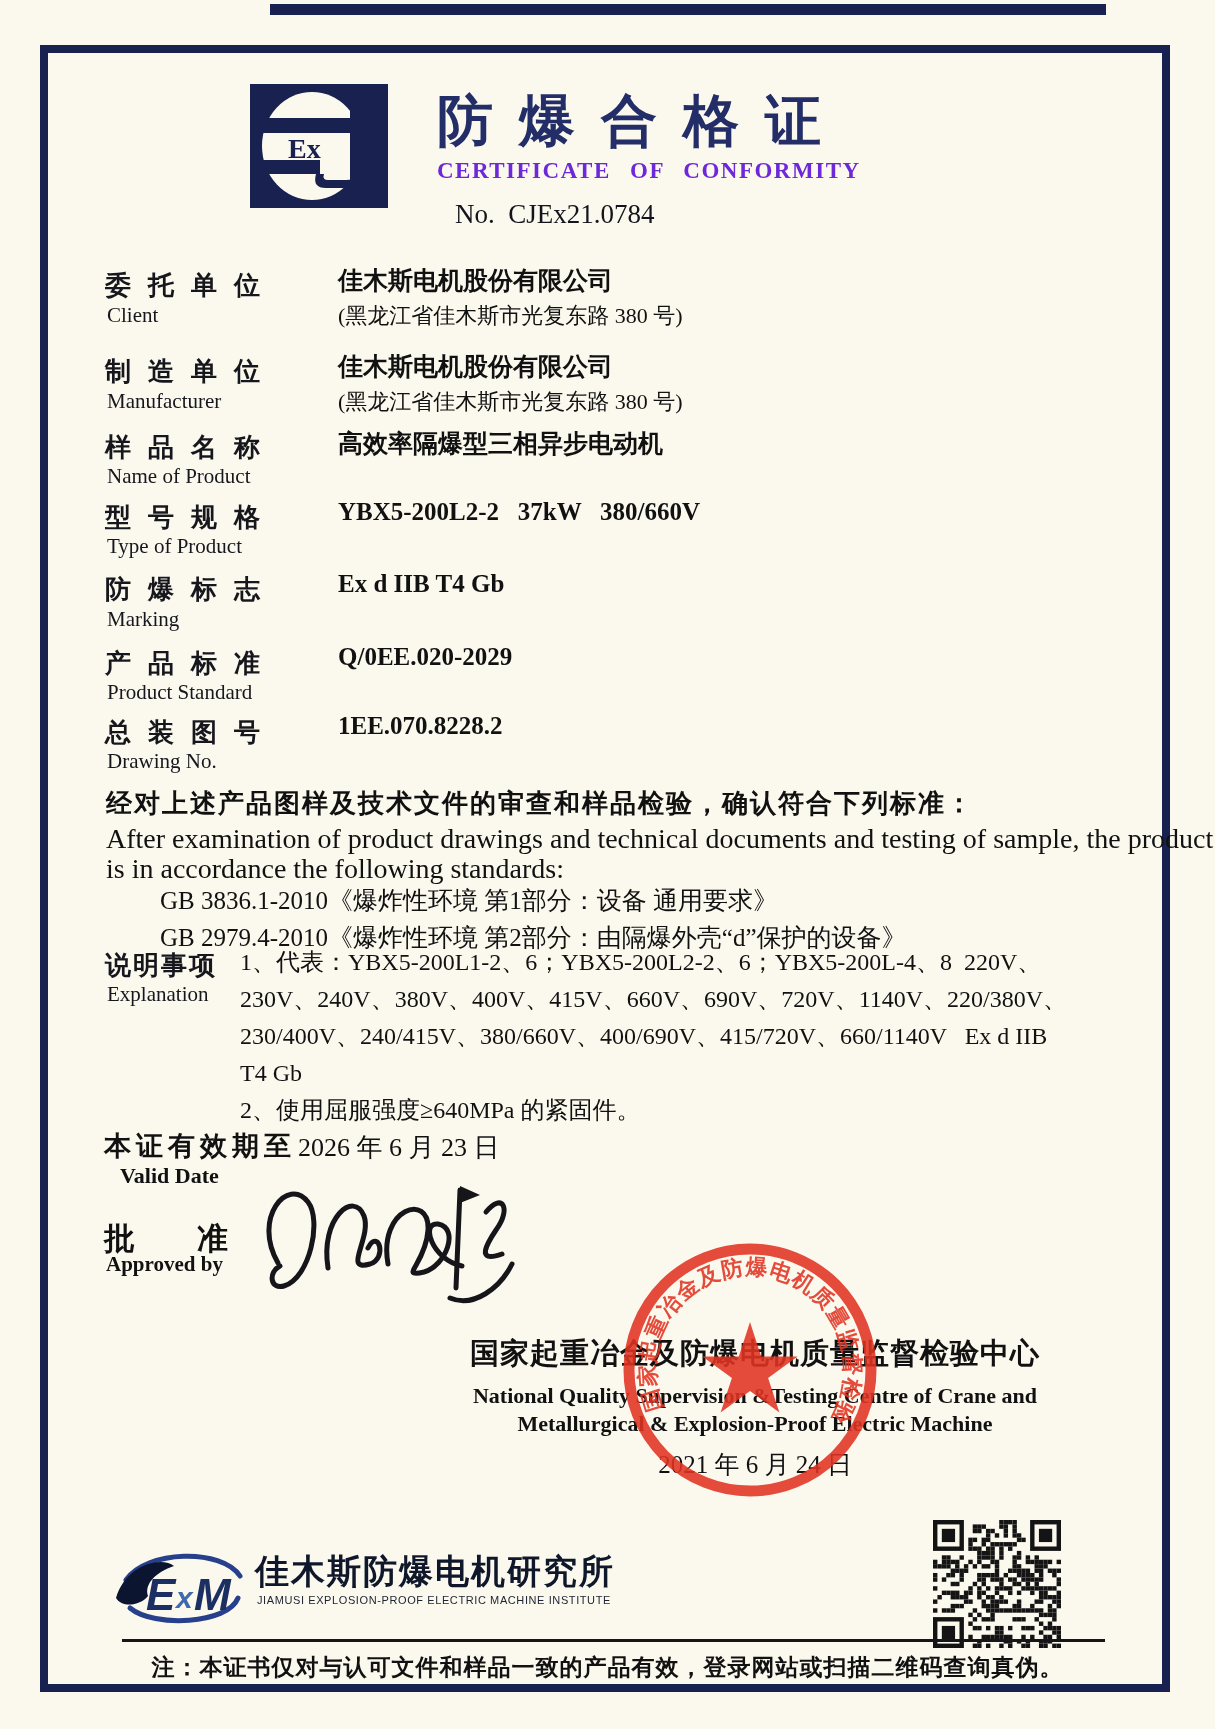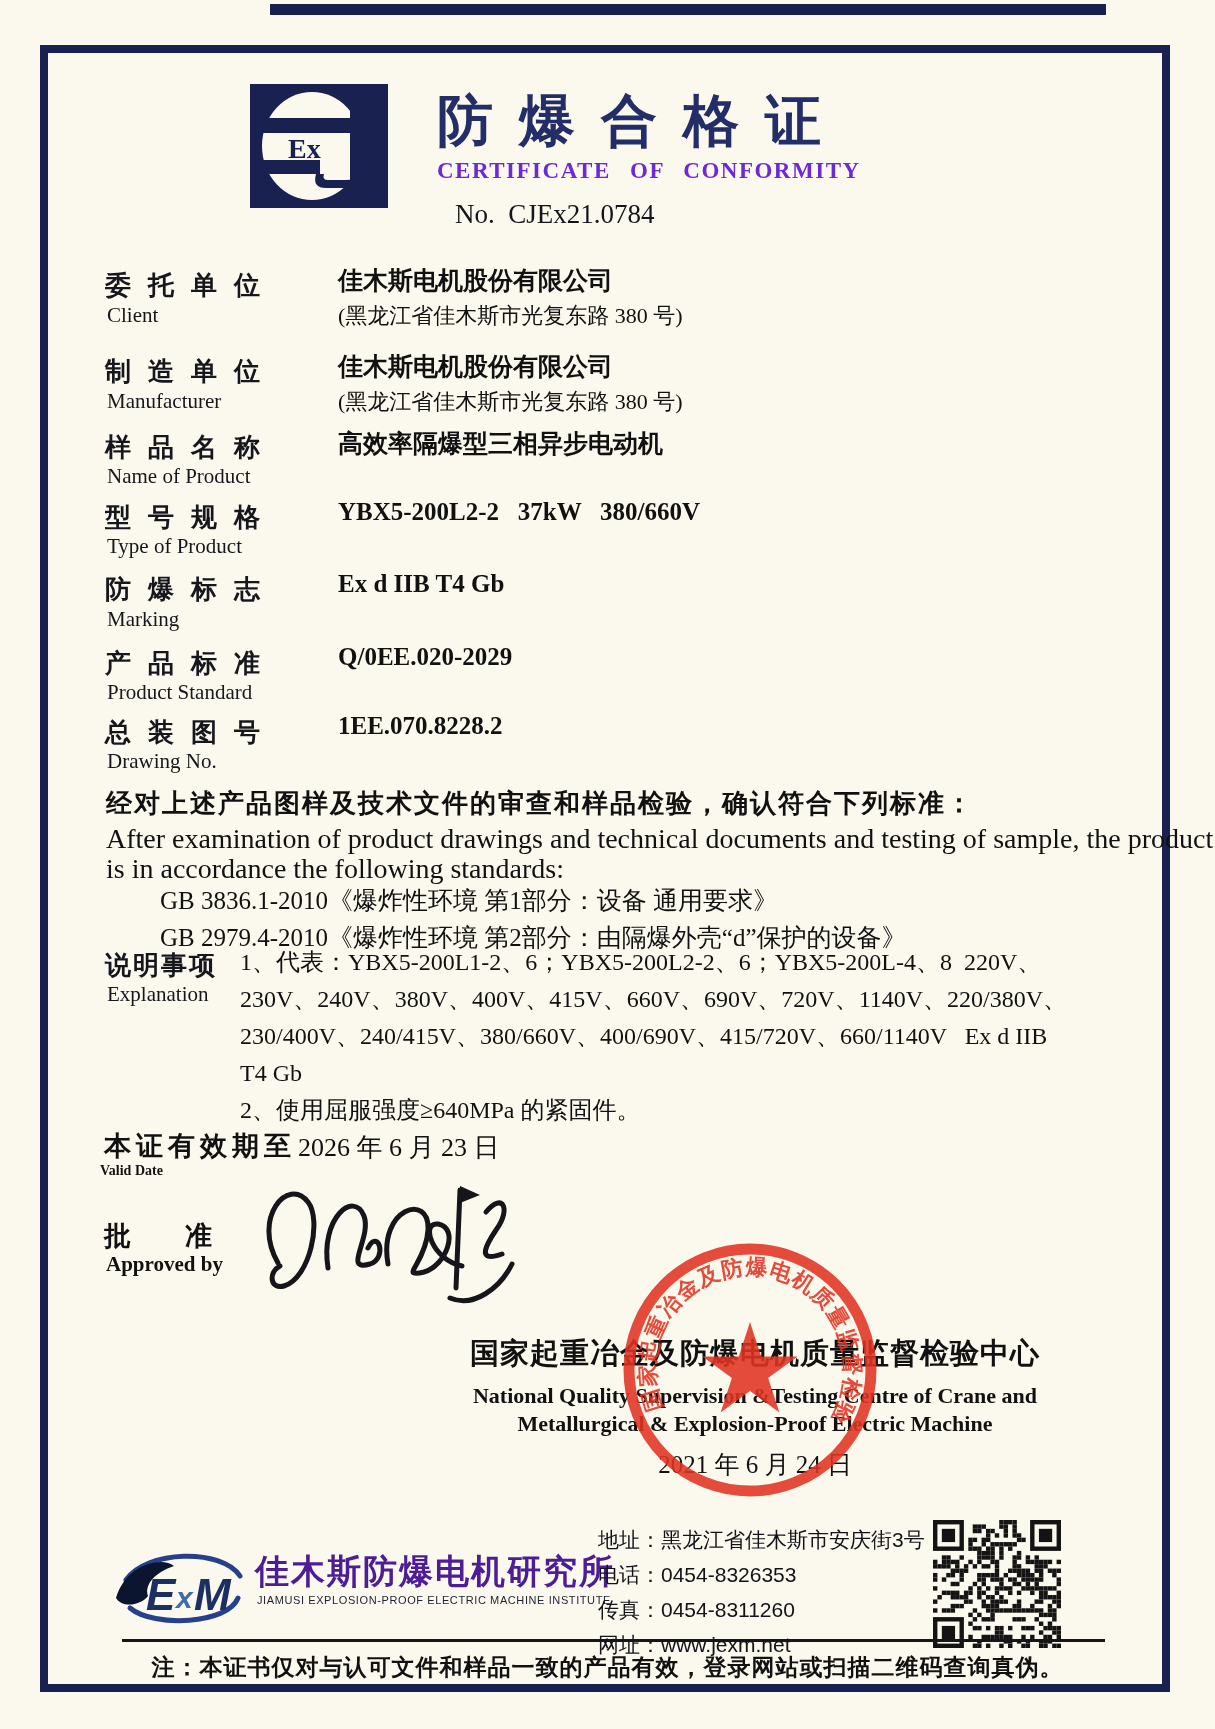--- a/index.html
+++ b/index.html
@@ -21,29 +21,29 @@
   .f-label-wide{letter-spacing:6px;}
   .f-en{left:107px; font-size:21px; font-family:"Liberation Serif", serif; color:#16161d; white-space:nowrap;}
   .f-value{left:338px; font-size:25px; font-weight:600; font-family:"Liberation Serif", serif; white-space:pre;}
   .f-sub{left:338px; font-size:22px; font-family:"Liberation Serif", serif; white-space:pre;}
   .stmt-cn{left:106px; top:786px; font-size:26px; font-weight:bold; letter-spacing:2px; white-space:nowrap;}
   .stmt-en{left:106px; font-size:28px; font-family:"Liberation Serif", serif; white-space:nowrap;}
   .gb-line{left:160px; font-size:25px; font-family:"Liberation Serif", serif; white-space:pre; font-weight:500;}
   .expl-lines{left:240px; top:944px; width:880px; font-size:24px; line-height:37px;
     font-family:"Liberation Serif", serif; font-weight:500; white-space:pre-wrap;}
   .valid-label{left:104px; top:1128px; font-size:27px; font-weight:bold; letter-spacing:5px; white-space:nowrap;}
-  .valid-en{left:100px; top:1163px; font-size:14px; font-weight:bold; font-family:"Liberation Serif", serif;}
+  .valid-en{left:120px; top:1163px; font-size:22px; font-weight:bold; font-family:"Liberation Serif", serif;}
   .valid-value{left:298px; top:1130px; font-size:26px; font-family:"Liberation Serif", serif; white-space:pre;}
-  .appr-label{left:104px; top:1218px; font-size:27px; font-weight:bold; white-space:pre;}
+  .appr-label{left:104px; top:1218px; font-size:31px; font-weight:bold; white-space:pre;}
   .appr-en{left:106px; top:1252px; font-size:21px; font-weight:bold; font-family:"Liberation Serif", serif;}
   .issuer{left:395px; top:1334px; width:720px; text-align:center;}
   .issuer-cn{font-size:29px; font-weight:bold; letter-spacing:1px; white-space:nowrap;}
   .issuer-en{font-size:22px; font-weight:bold; font-family:"Liberation Serif", serif; line-height:28px; margin-top:8px;}
   .issuer-date{font-size:25px; font-family:"Liberation Serif", serif; margin-top:10px; white-space:pre;}
-  .inst-cn{left:255px; top:1549px; font-size:34px; font-weight:bold; letter-spacing:2px; color:#4c1d95; white-space:nowrap;}
+  .inst-cn{left:255px; top:1549px; font-size:34px; font-weight:bold; letter-spacing:2px; color:#0f172a; white-space:nowrap;}
   .inst-en{left:257px; top:1594px; font-size:11px; letter-spacing:0.6px; color:#1d2230; white-space:nowrap;}
   .contact{left:598px; top:1522px; font-size:21px; line-height:35px; color:#121218; font-weight:500;}
   .rule{left:122px; top:1639px; width:983px; height:3px; background:#15151a;}
   .note{left:0; top:1652px; width:1215px; text-align:center; font-size:23px; font-weight:600; letter-spacing:1px;}
   .seal{left:612px; top:1232px; width:276px; height:276px; opacity:0.88;}
   .sig{left:250px; top:1168px; width:280px; height:150px;}
 </style>
 </head>
 <body>
 
@@ -156,26 +156,20 @@
     <g font-family="Liberation Sans, sans-serif" font-style="italic" font-weight="bold">
       <text x="36" y="64" font-size="44" fill="#1c2f63">E</text>
       <text x="66" y="62" font-size="30" fill="#3e6bb0">x</text>
       <text x="84" y="64" font-size="44" fill="#1c2f63">M</text>
     </g>
   </svg>
 
   <div class="abs inst-cn">佳木斯防爆电机研究所</div>
   <div class="abs inst-en">JIAMUSI EXPLOSION-PROOF ELECTRIC MACHINE INSTITUTE</div>
 
-  <div class="abs contact">
-    <div>地址：黑龙江省佳木斯市安庆街3号</div>
-    <div>电话：0454-8326353</div>
-    <div>传真：0454-8311260</div>
-    <div>网址：www.jexm.net</div>
-  </div>
 
   <svg id="qr" class="abs" style="left:933px; top:1520px;" width="128" height="128" viewBox="0 0 29 29">
       <rect x="15" y="0" width="1" height="1" fill="#141414"></rect>
       <rect x="16" y="0" width="1" height="1" fill="#141414"></rect>
       <rect x="17" y="0" width="1" height="1" fill="#141414"></rect>
       <rect x="18" y="0" width="1" height="1" fill="#141414"></rect>
       <rect x="9" y="1" width="1" height="1" fill="#141414"></rect>
       <rect x="10" y="1" width="1" height="1" fill="#141414"></rect>
       <rect x="11" y="1" width="1" height="1" fill="#141414"></rect>
       <rect x="15" y="1" width="1" height="1" fill="#141414"></rect>

